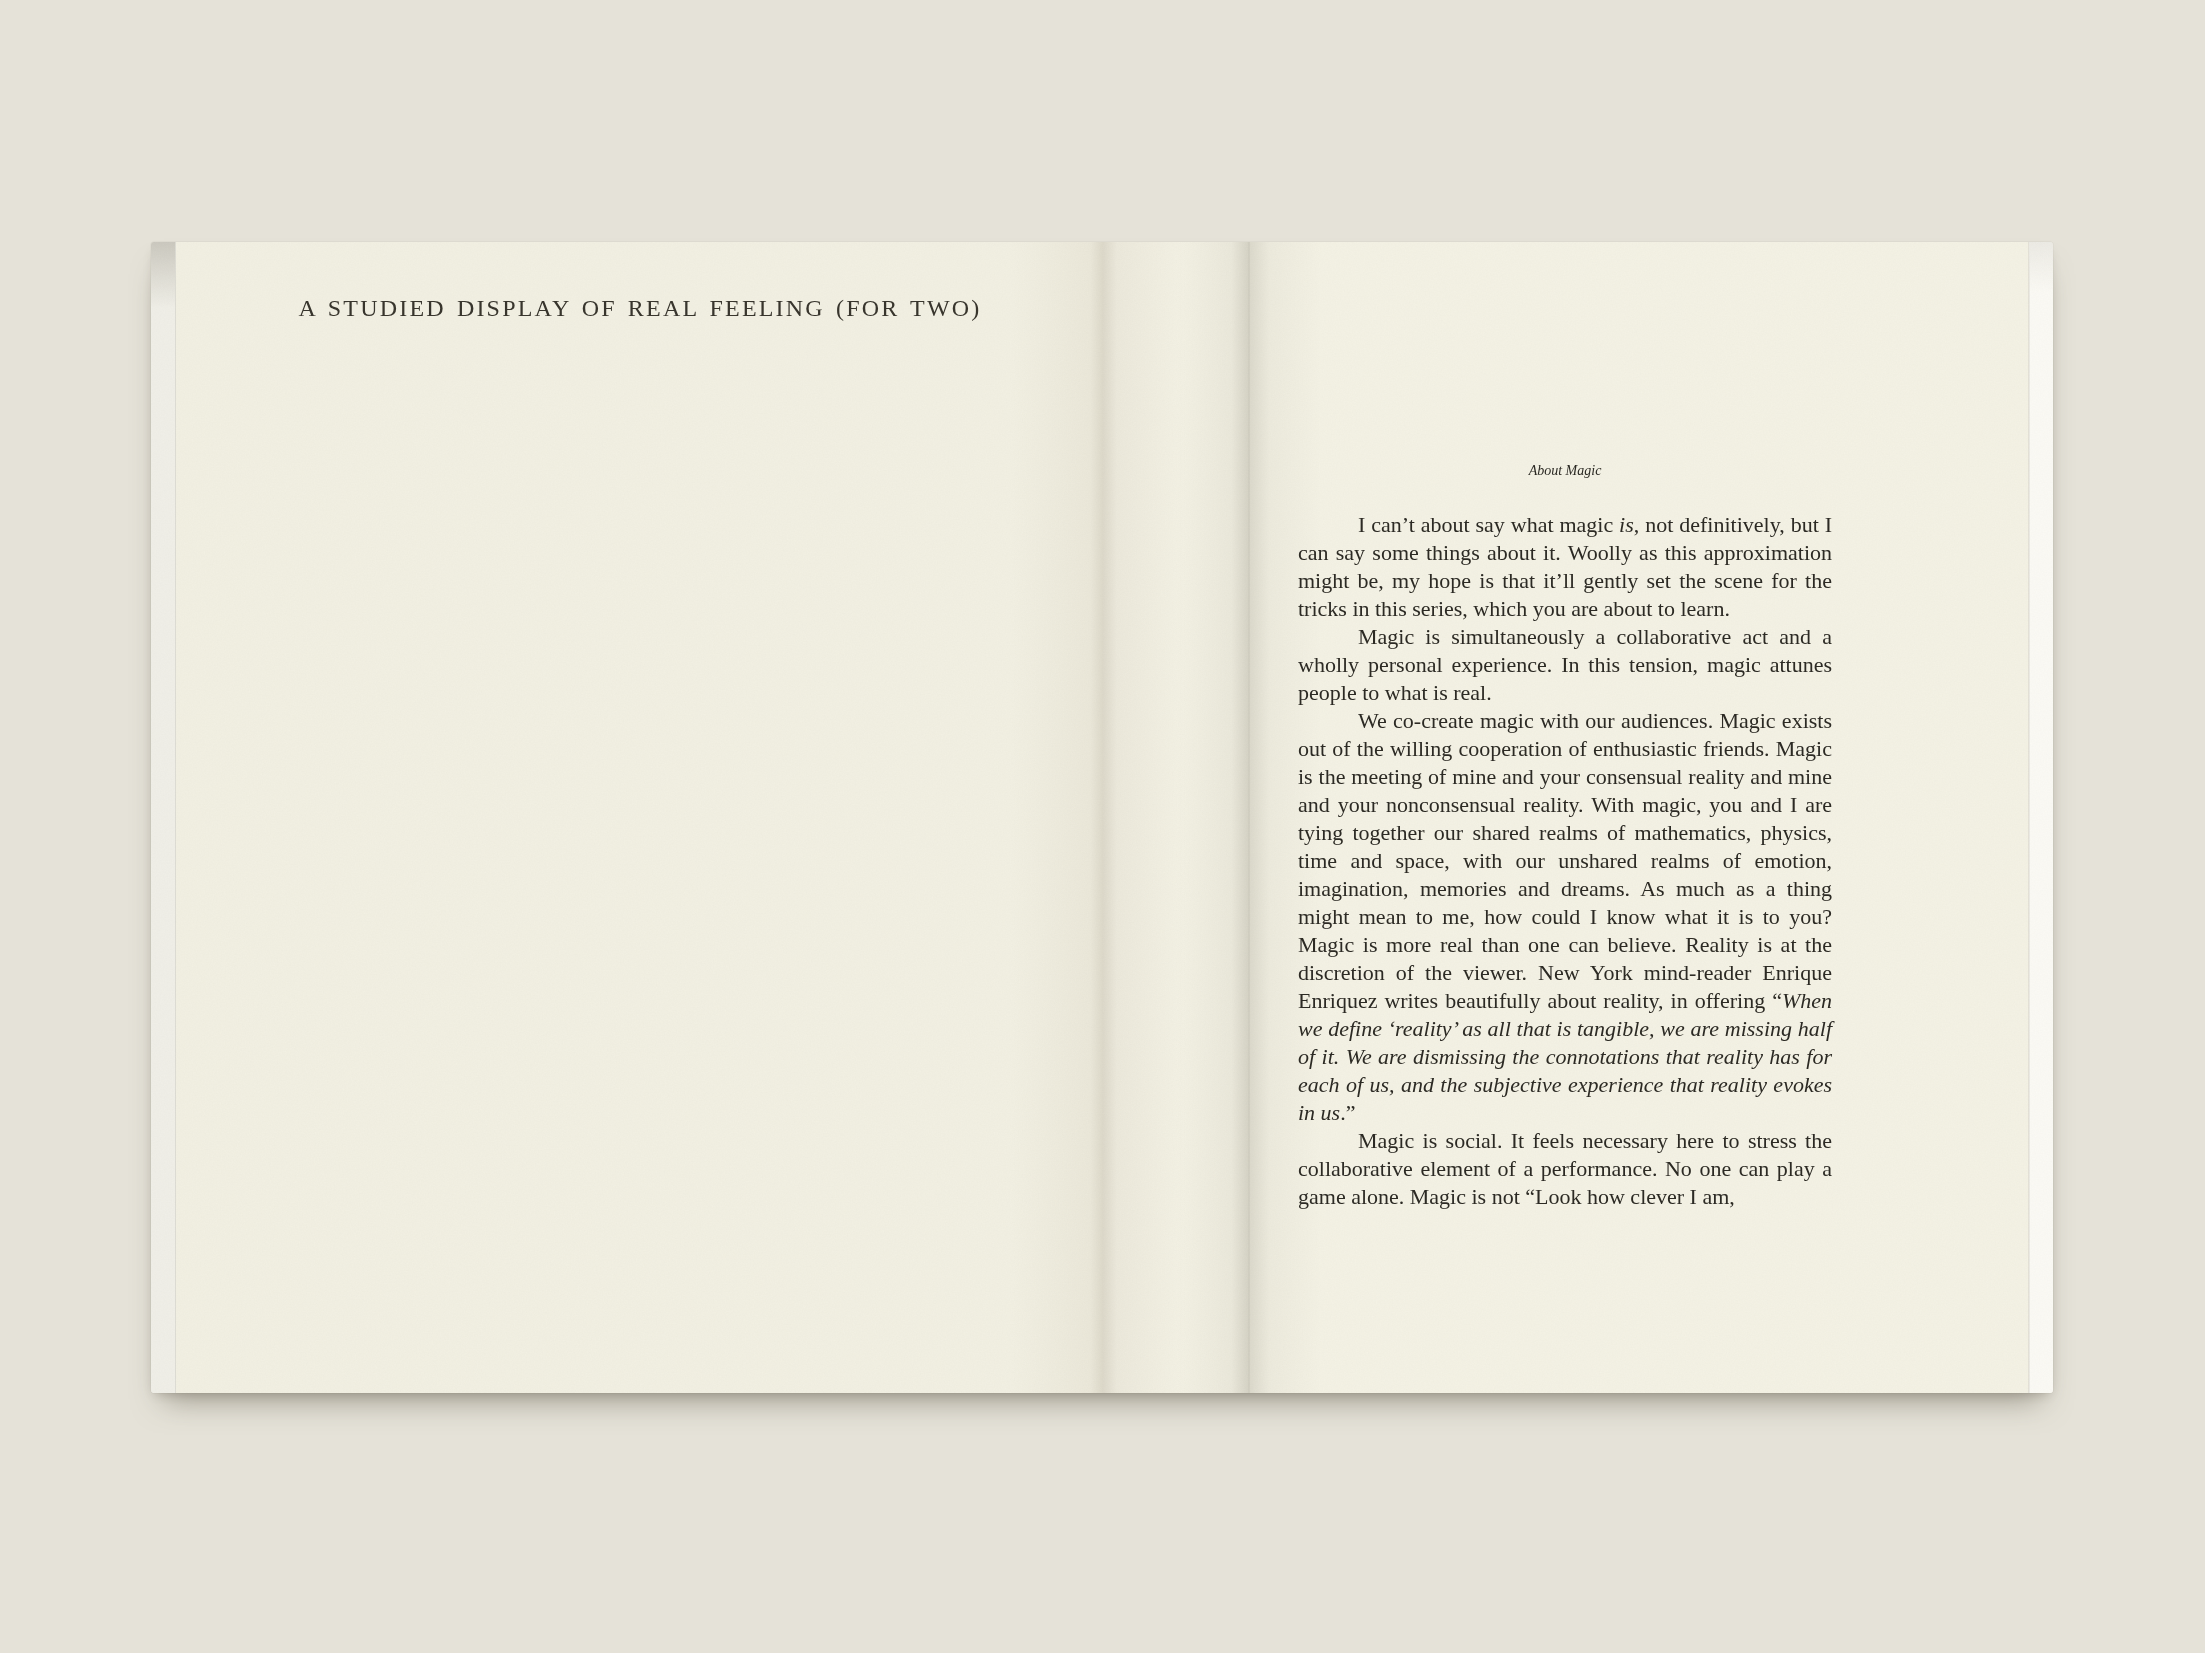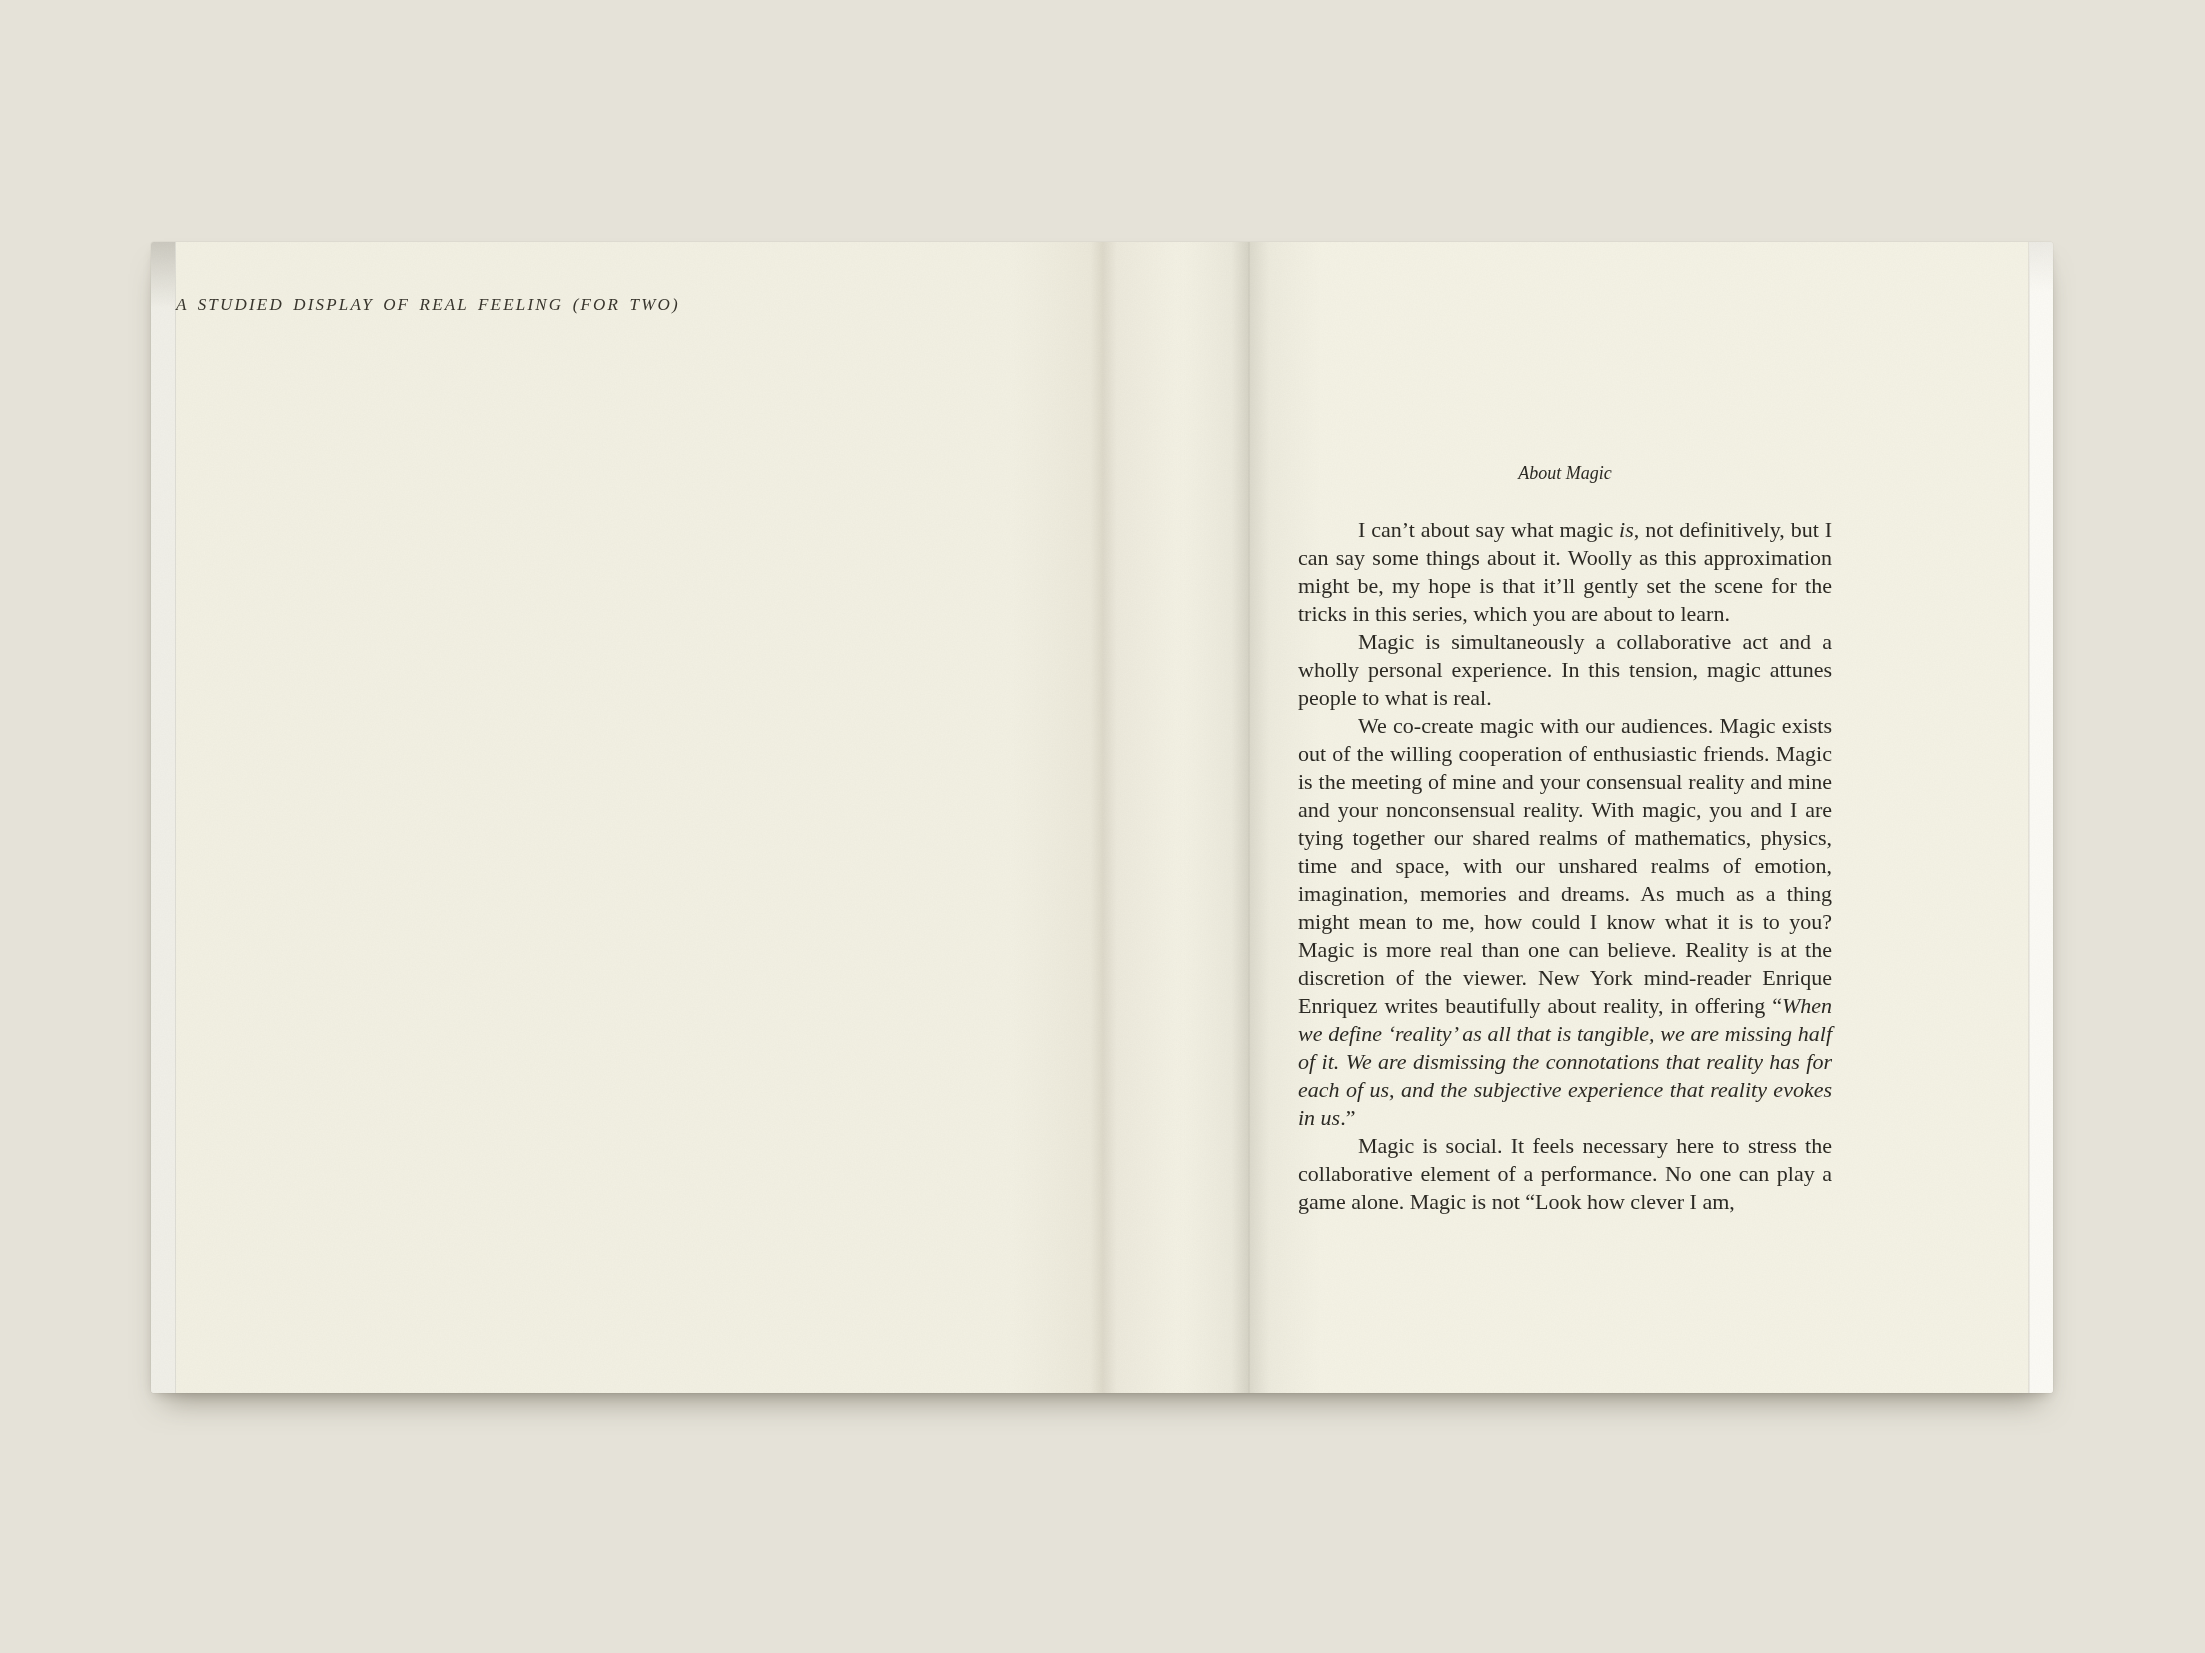--- a/index.html
+++ b/index.html
@@ -81,40 +81,39 @@
       rgba(60,55,40,.22) 50%,
       rgba(60,55,40,.13) 50.8%,
       rgba(60,55,40,.04) 64%,
       rgba(60,55,40,0) 100%);
     pointer-events:none;
   }
 
   .running-head{
     position:absolute;
     top:53px;left:0;right:0;
-    text-align:left;
-    font-style:italic;
-    font-size:17px;
+    text-align:center;
+    font-size:24px;
     letter-spacing:2.2px;
     word-spacing:2.9px;
     color:var(--ink-light);
   }
 
   .text-column{
     position:absolute;
     top:0;
     left:195px;
     width:534px;
   }
   .section-title{
     margin-top:221px;
     text-align:center;
     font-style:italic;
     font-weight:normal;
-    font-size:18px;
+    font-size:14px;
     color:var(--ink);
   }
   .body-text{
     margin-top:32px;
     font-size:22px;
     line-height:28px;
     text-align:justify;
     color:var(--ink);
   }
   .body-text p{

